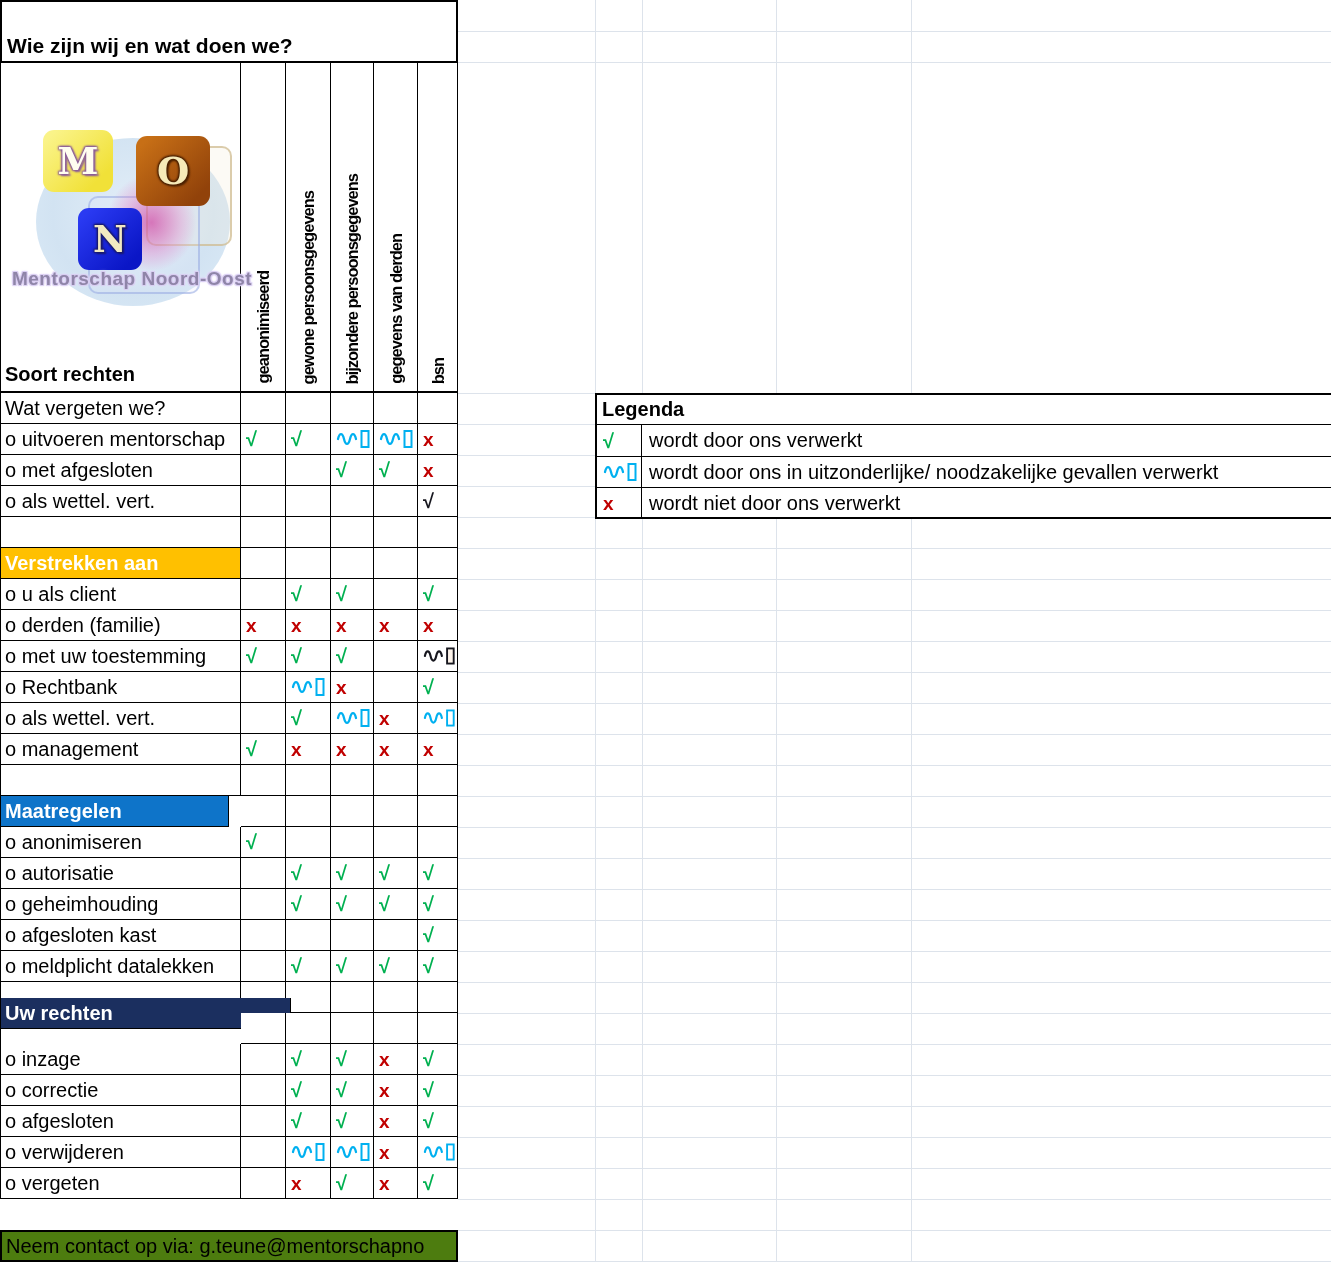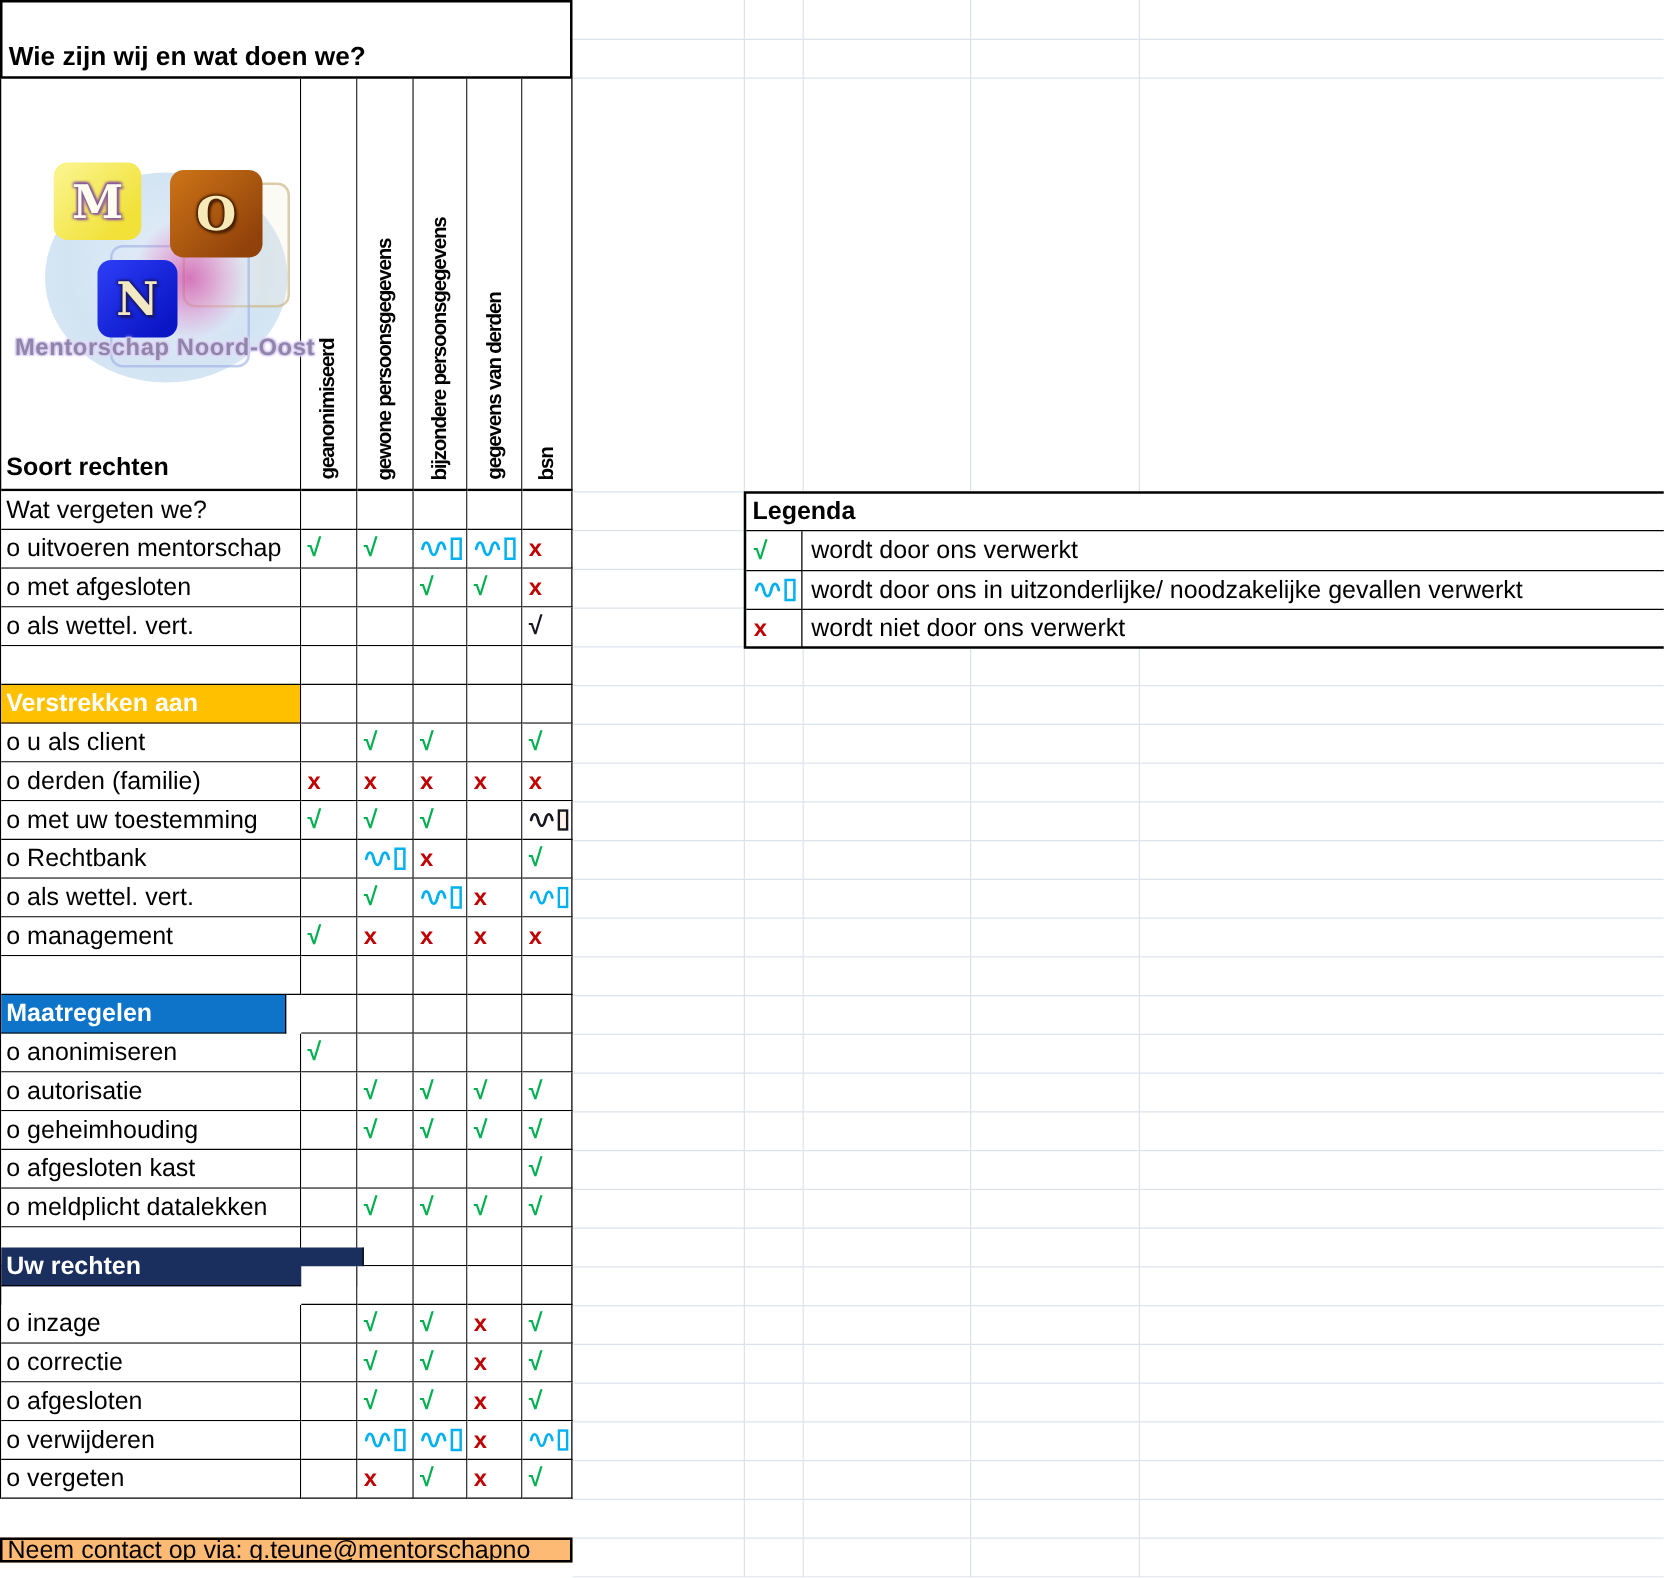--- a/index.html
+++ b/index.html
@@ -37,21 +37,21 @@
   
   .legend{left:595px;top:393px;width:745px;height:126px;border:2px solid #000;z-index:4;background:#fff;}
   .lg-head{height:29px;border-bottom:1px solid #000;display:flex;align-items:center;
            padding-left:5px;font-weight:700;font-size:20px;}
   .lg-row{height:31px;display:flex;align-items:stretch;}
   .lg-row + .lg-row .lg-sym, .lg-row + .lg-row .lg-txt{border-top:1px solid #000;}
   .lg-sym{width:45px;border-right:1px solid #000;display:flex;align-items:center;padding-left:6px;box-sizing:border-box;}
   .lg-txt{flex:1;display:flex;align-items:center;padding-left:7px;font-size:20px;white-space:nowrap;overflow:hidden;}
   
   .contactbox{
-    left:0;top:1230px;width:458px;height:20px;border:2px solid #000;z-index:5;background:#fdba74;
+    left:0;top:1230px;width:458px;height:32px;border:2px solid #000;z-index:5;background:#4d7c0f;
     display:flex;align-items:center;padding-left:4px;font-size:20px;white-space:nowrap;overflow:hidden;
   }
   
   .corner{left:5px;top:363px;z-index:6;font-size:20px;font-weight:700;}
   
   .logo{left:26px;top:108px;width:212px;height:200px;z-index:5;}
   .logo *{position:absolute;box-sizing:border-box;}
   .lg-circle{left:10px;top:30px;width:194px;height:168px;border-radius:50%;
     background:radial-gradient(circle at 50% 45%, #e3eef8 0%, #d2e3f2 60%, #dcebf7 100%);}
   .ghost1{left:120px;top:38px;width:86px;height:100px;border:2px solid rgba(205,185,140,.7);

